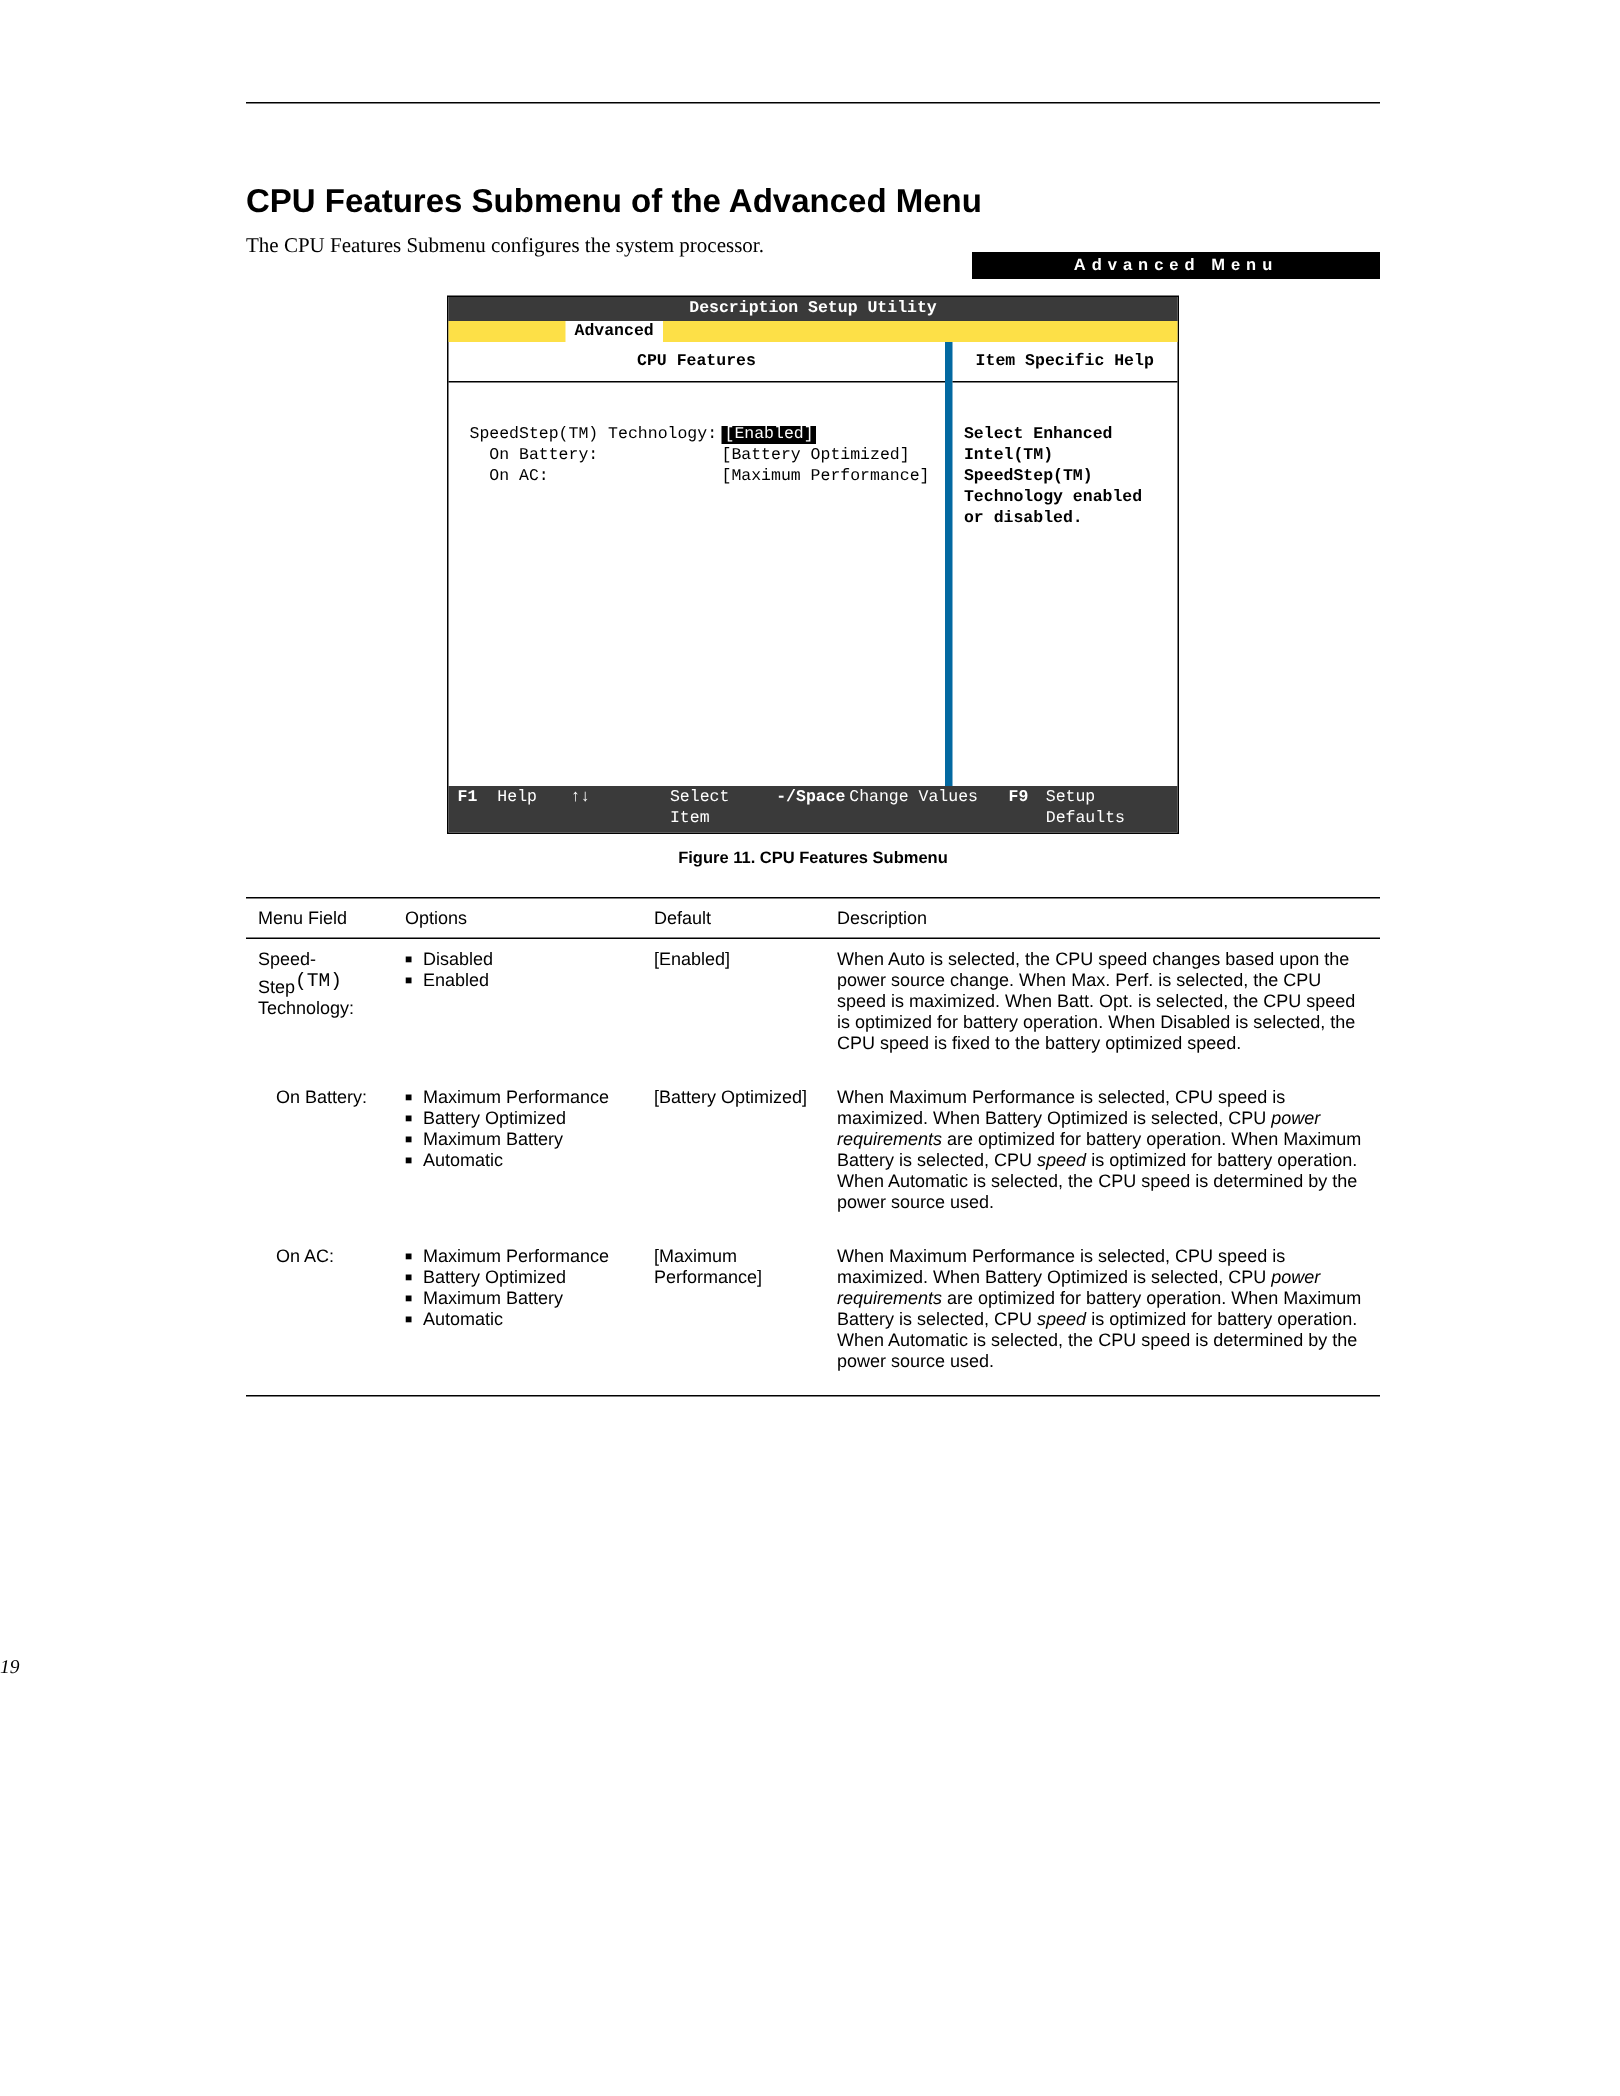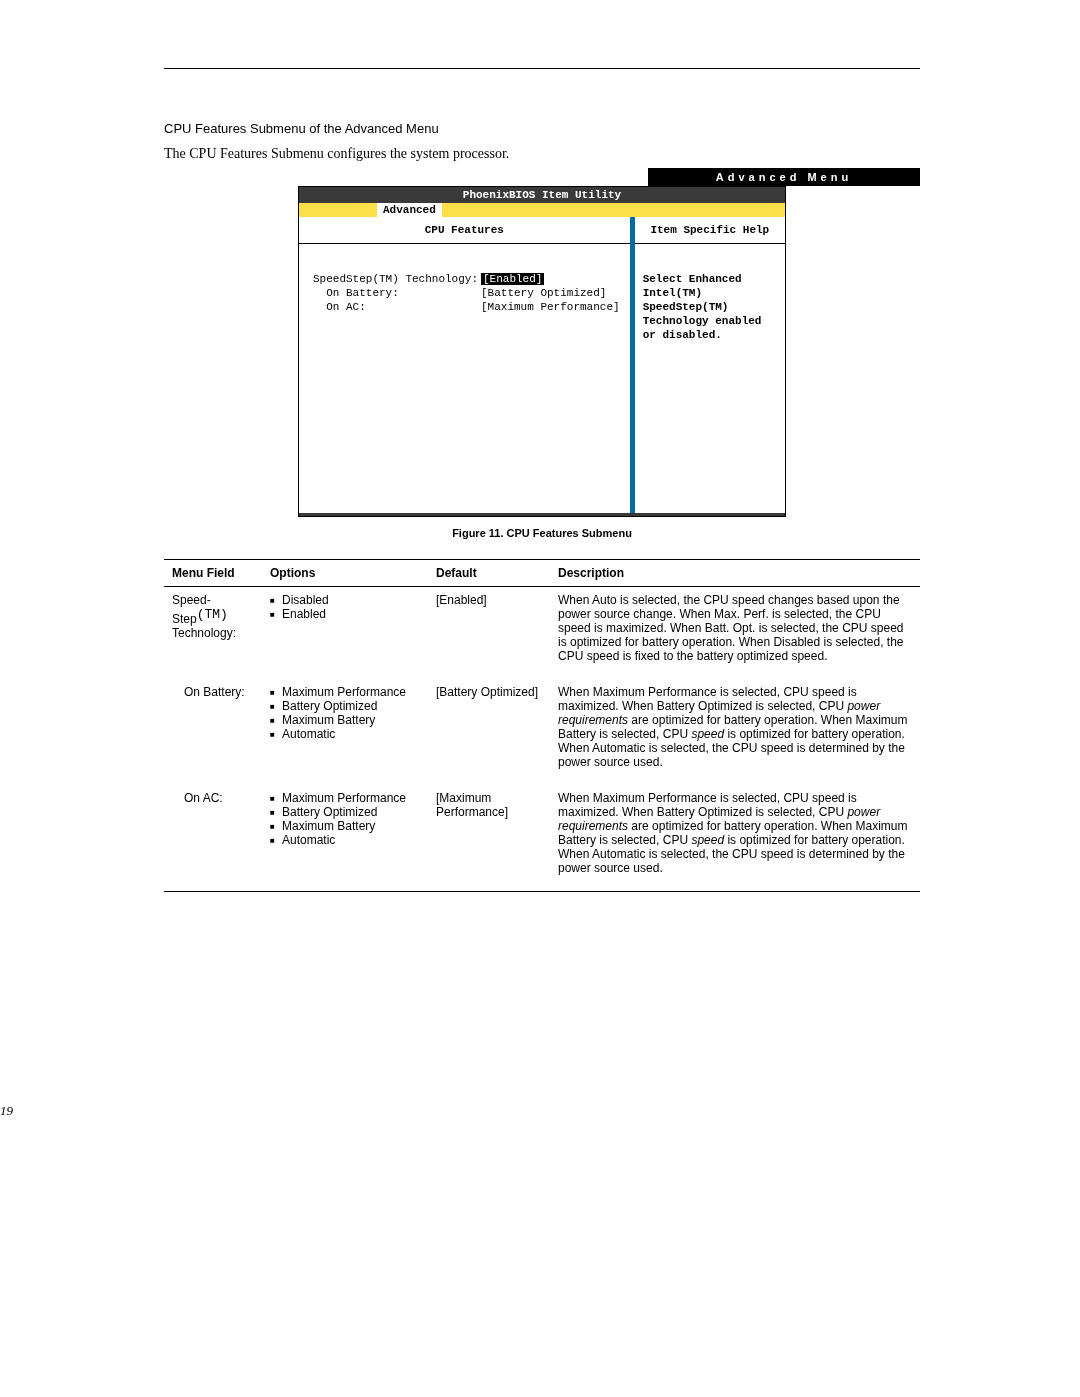--- a/index.html
+++ b/index.html
@@ -31,22 +31,22 @@
     color: #fff;
     font-family: Arial, sans-serif;
     font-size: 11px;
     letter-spacing: 4px;
     font-weight: bold;
     text-align: center;
     line-height: 18px;
   }
   .section-heading {
     font-family: Arial, sans-serif;
-    font-weight: normal;
-    font-size: 13px;
+    font-weight: bold;
+    font-size: 22px;
     margin: 52px 0 10px 0;
   }
   .intro-text {
     font-family: Georgia, "Times New Roman", serif;
     font-size: 14px;
     margin: 0 0 24px 0;
   }
 
   
   .bios {
@@ -141,21 +141,21 @@
   table.opts {
     width: 100%;
     border-collapse: collapse;
     font-family: Arial, sans-serif;
     font-size: 12px;
     border-top: 1px solid #000;
     border-bottom: 1px solid #000;
   }
   table.opts th {
     text-align: left;
-    font-weight: bold;
+    font-weight: normal;
     padding: 6px 8px;
     border-bottom: 1px solid #000;
     vertical-align: top;
   }
   table.opts td {
     padding: 6px 8px 16px 8px;
     vertical-align: top;
   }
   table.opts td.mf { width: 82px; }
   table.opts td.opt { width: 150px; }
@@ -191,21 +191,21 @@
 <body>
 
 <div class="page">
   <div class="hr-top"></div>
   <div class="header-bar">Advanced Menu</div>
 
   <div class="section-heading">CPU Features Submenu of the Advanced Menu</div>
   <div class="intro-text">The CPU Features Submenu configures the system processor.</div>
 
   <div class="bios">
-    <div class="bios-title-row">PhoenixBIOS Item Utility</div>
+    <div class="bios-title-row">Description Setup Utility</div>
     <div class="bios-tabs">
       <div class="bios-tab-spacer"></div>
       <div class="bios-tab-active">Advanced</div>
     </div>
     <div class="bios-main">
       <div class="bios-left">
         <div class="bios-colhead">CPU Features</div>
         <div class="bios-body">
           <div class="bios-line">
             <span class="label">SpeedStep(TM) Technology:</span>
@@ -220,20 +220,30 @@
             <span class="val">[Maximum Performance]</span>
           </div>
         </div>
       </div>
       <div class="bios-right">
         <div class="bios-colhead">Item Specific Help</div>
         <div class="bios-help-body">Select Enhanced Intel(TM) SpeedStep(TM) Technology enabled or disabled.</div>
       </div>
     </div>
     <div class="bios-footer">
+      <div class="row">
+        <span class="c1">F1</span>
+        <span class="c2">Help</span>
+        <span class="c3">↑↓</span>
+        <span class="c4">Select Item</span>
+        <span class="c5">-/Space</span>
+        <span class="c6">Change Values</span>
+        <span class="c7">F9</span>
+        <span class="c8">Setup Defaults</span>
+      </div>
     </div>
   </div>
 
   <div class="fig-caption">Figure 11.   CPU Features Submenu</div>
 
   <table class="opts">
     <thead>
       <tr>
         <th>Menu Field</th>
         <th>Options</th>

